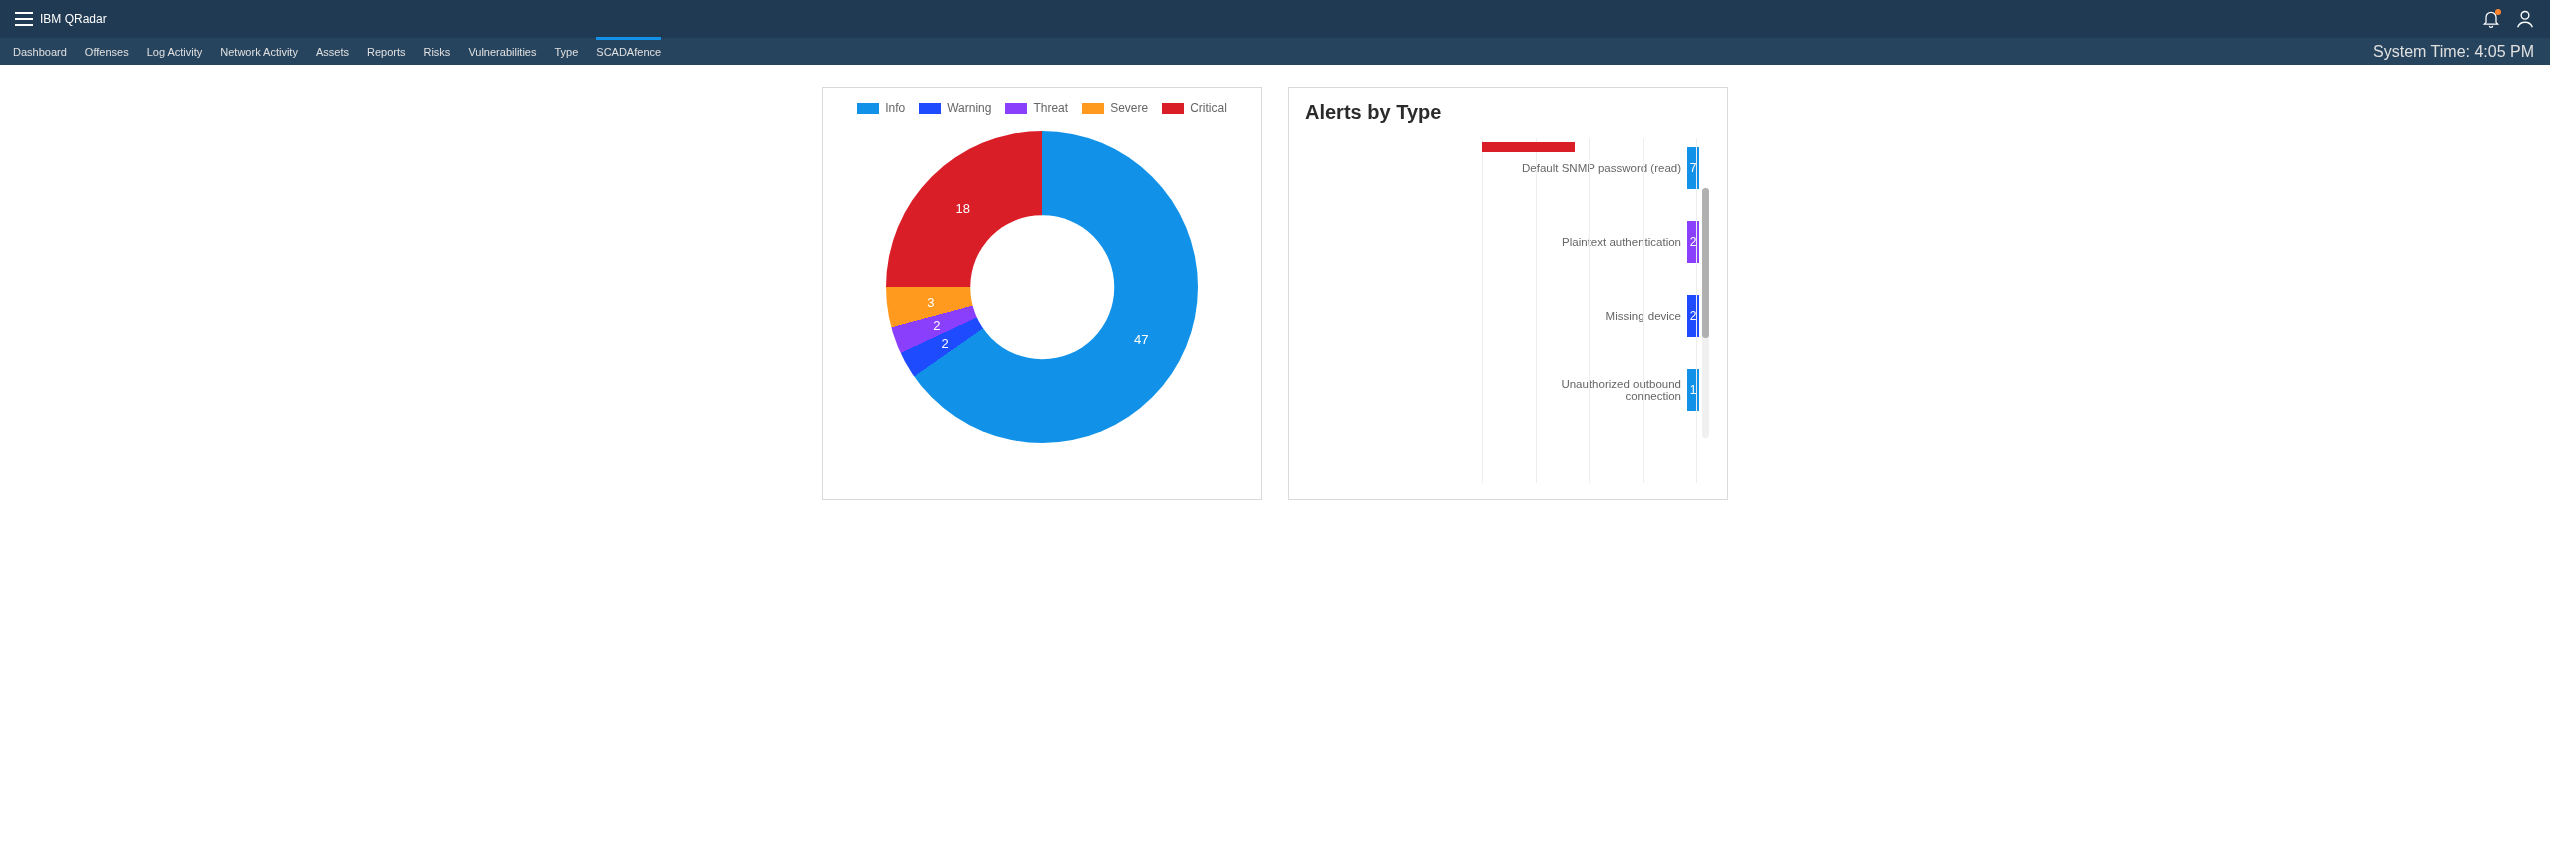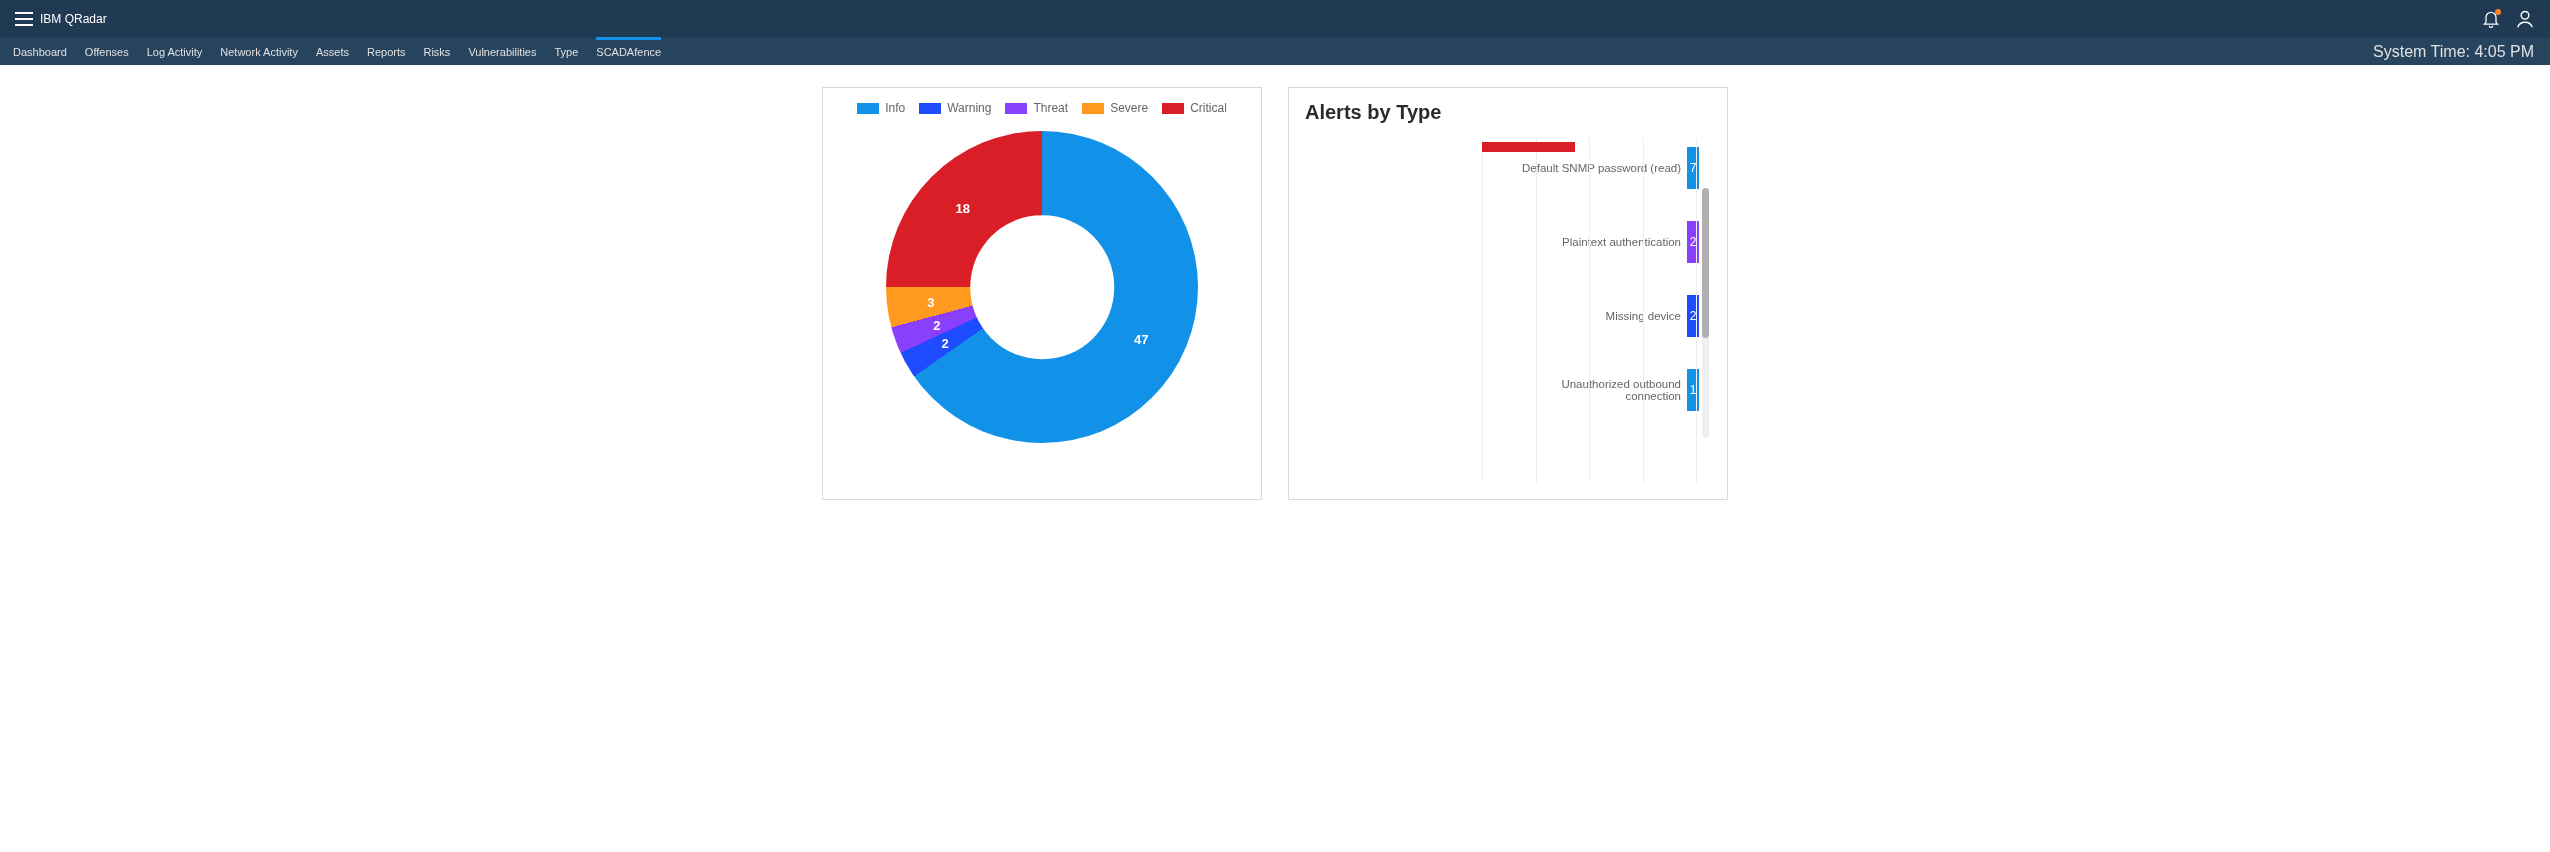--- a/index.html
+++ b/index.html
@@ -34,21 +34,21 @@
   .content{width:100%;display:flex;justify-content:center;padding:22px 0 40px 0;gap:26px;}
   .card{border:1px solid var(--card-border);background:#fff;width:440px;padding:13px 16px 16px 16px;box-sizing:border-box;}
   .card h2{margin:0 0 14px 0;font-size:20px;font-weight:600;color:#2b2b2b;}
   
   .legend{display:flex;justify-content:center;gap:14px;margin-bottom:16px;}
   .legend-item{display:flex;align-items:center;gap:6px;font-size:12px;color:var(--muted);}
   .legend-sw{width:22px;height:11px;}
   .donut-wrap{position:relative;width:312px;height:312px;margin:0 auto;}
   .donut{width:100%;height:100%;border-radius:50%;position:relative;}
   .donut-hole{position:absolute;left:50%;top:50%;width:46%;height:46%;background:#fff;border-radius:50%;transform:translate(-50%,-50%);}
-  .donut-label{position:absolute;color:#fff;font-size:13px;font-weight:700;transform:translate(-50%,-50%);}
+  .donut-label{position:absolute;color:#fff;font-size:13px;font-weight:400;transform:translate(-50%,-50%);}
   
   .bar-area{position:relative;height:345px;overflow:hidden;}
   .bar-rows{display:flex;flex-direction:column;gap:50px;padding-top:18px;padding-right:12px;align-items:flex-end;}
   .bar-top-stripe{position:absolute;top:4px;left:177px;width:93px;height:10px;background:var(--critical);}
   .bar-row{display:flex;align-items:center;height:24px;}
   .bar-cat{width:175px;text-align:right;font-size:11.5px;color:var(--muted);padding-right:6px;box-sizing:border-box;}
   .bar-track{flex:1;height:42px;display:flex;align-items:center;}
   .bar{height:42px;display:flex;align-items:center;justify-content:center;color:#fff;font-size:12px;font-weight:500;min-width:12px;}
   .grid-lines{position:absolute;top:0;bottom:0;left:177px;right:14px;pointer-events:none;display:flex;}
   .grid-lines div{flex:1;border-right:1px solid #eee;}

